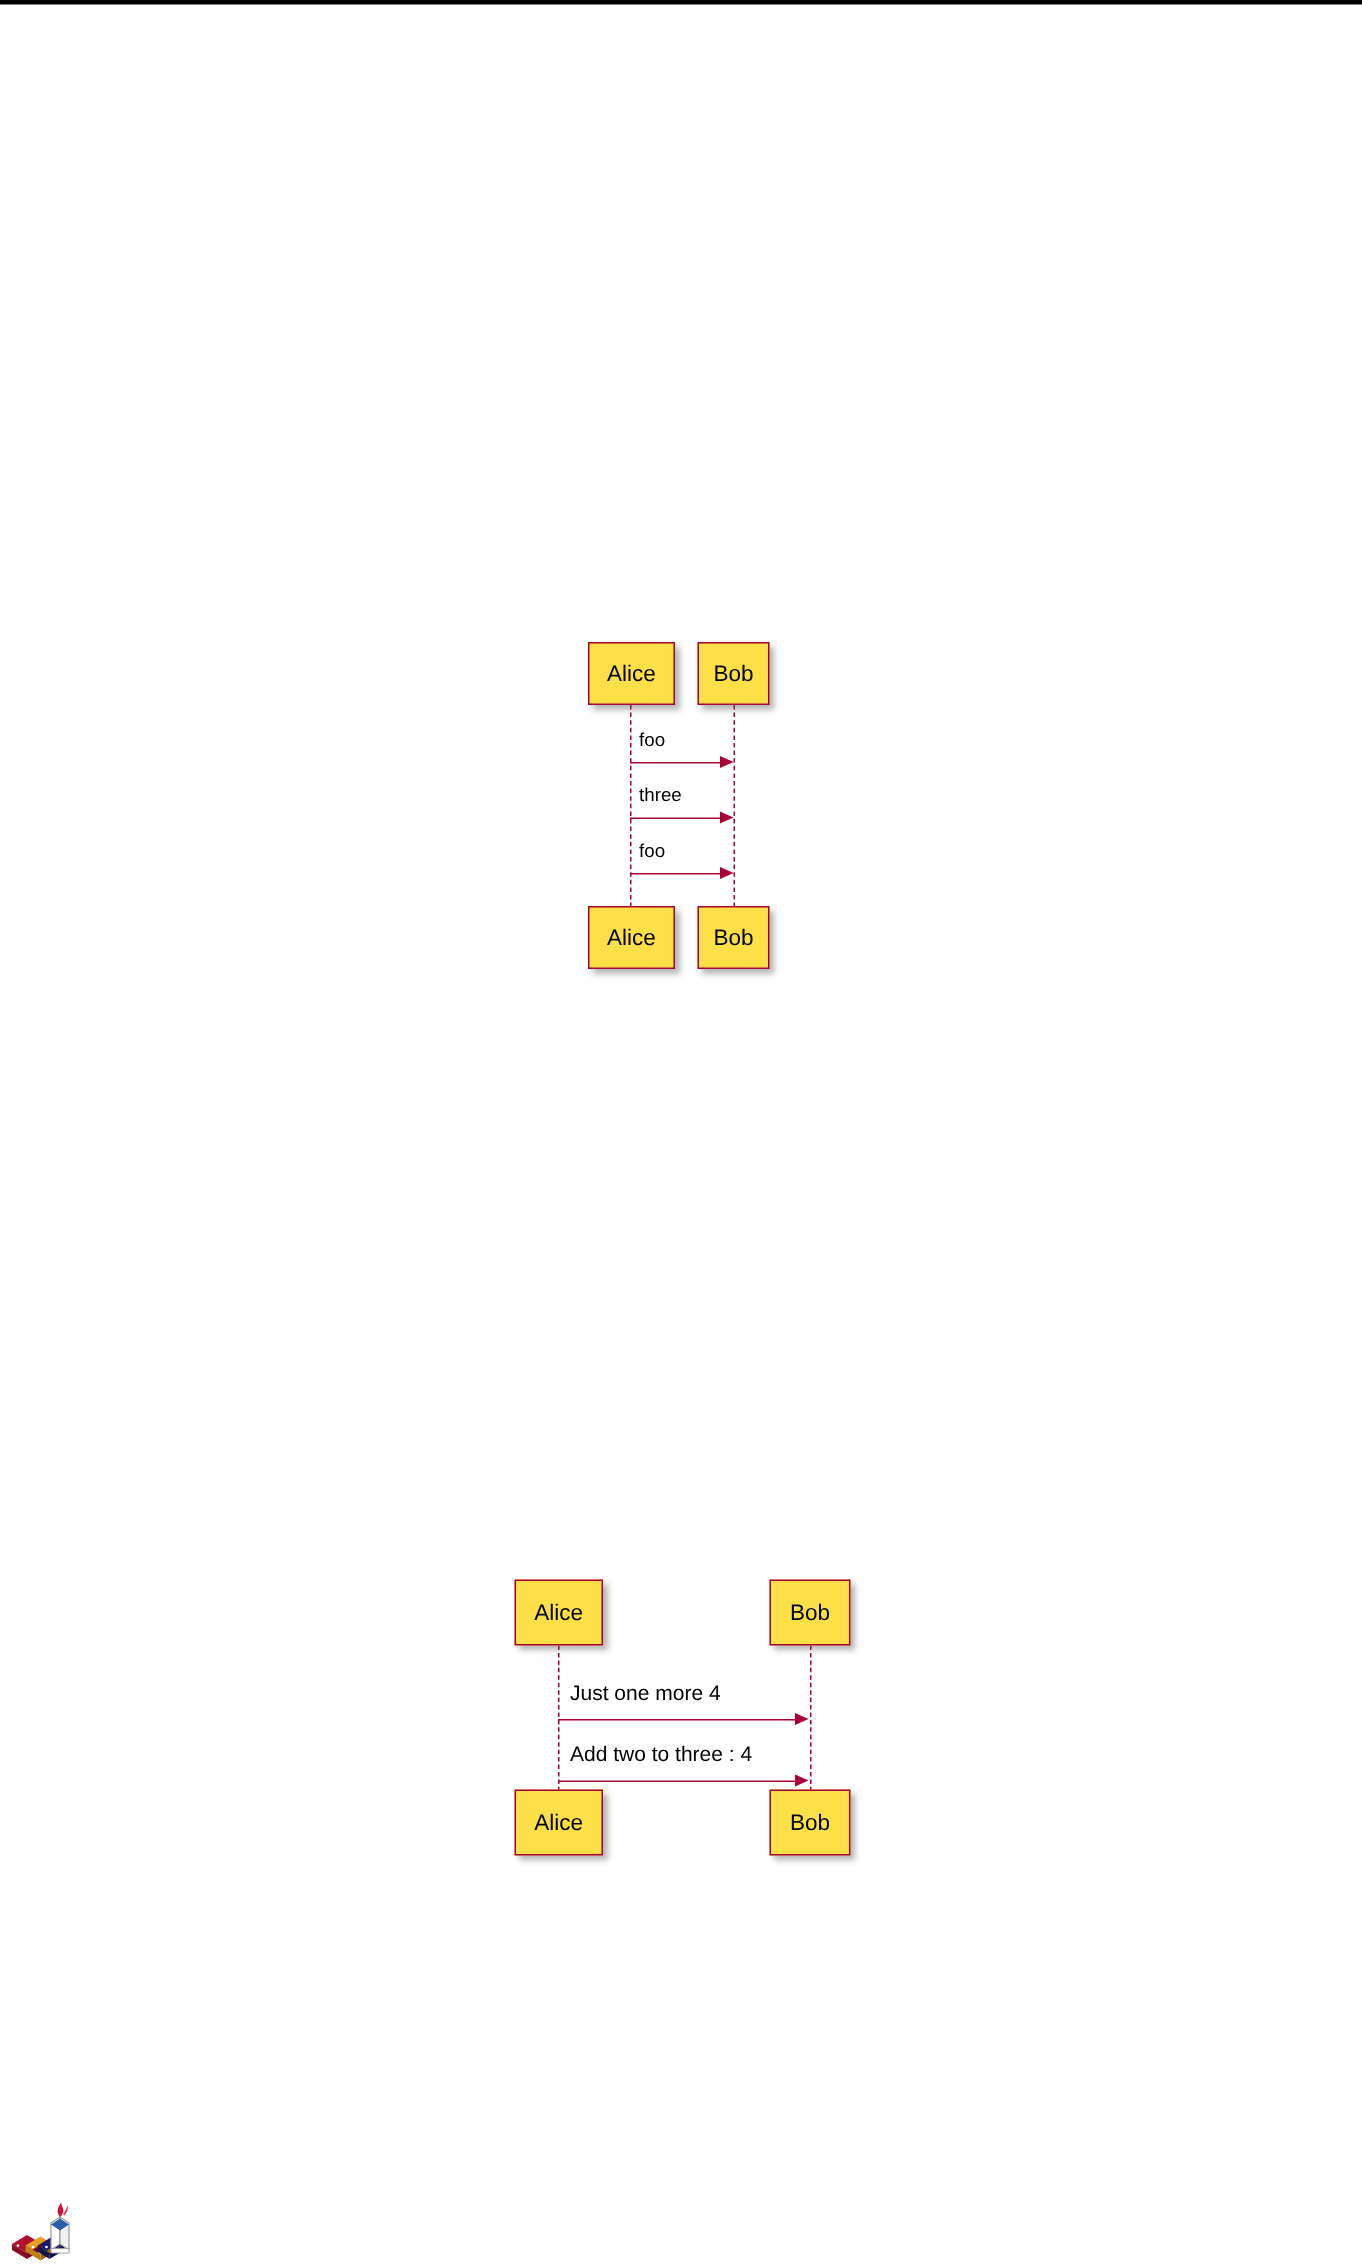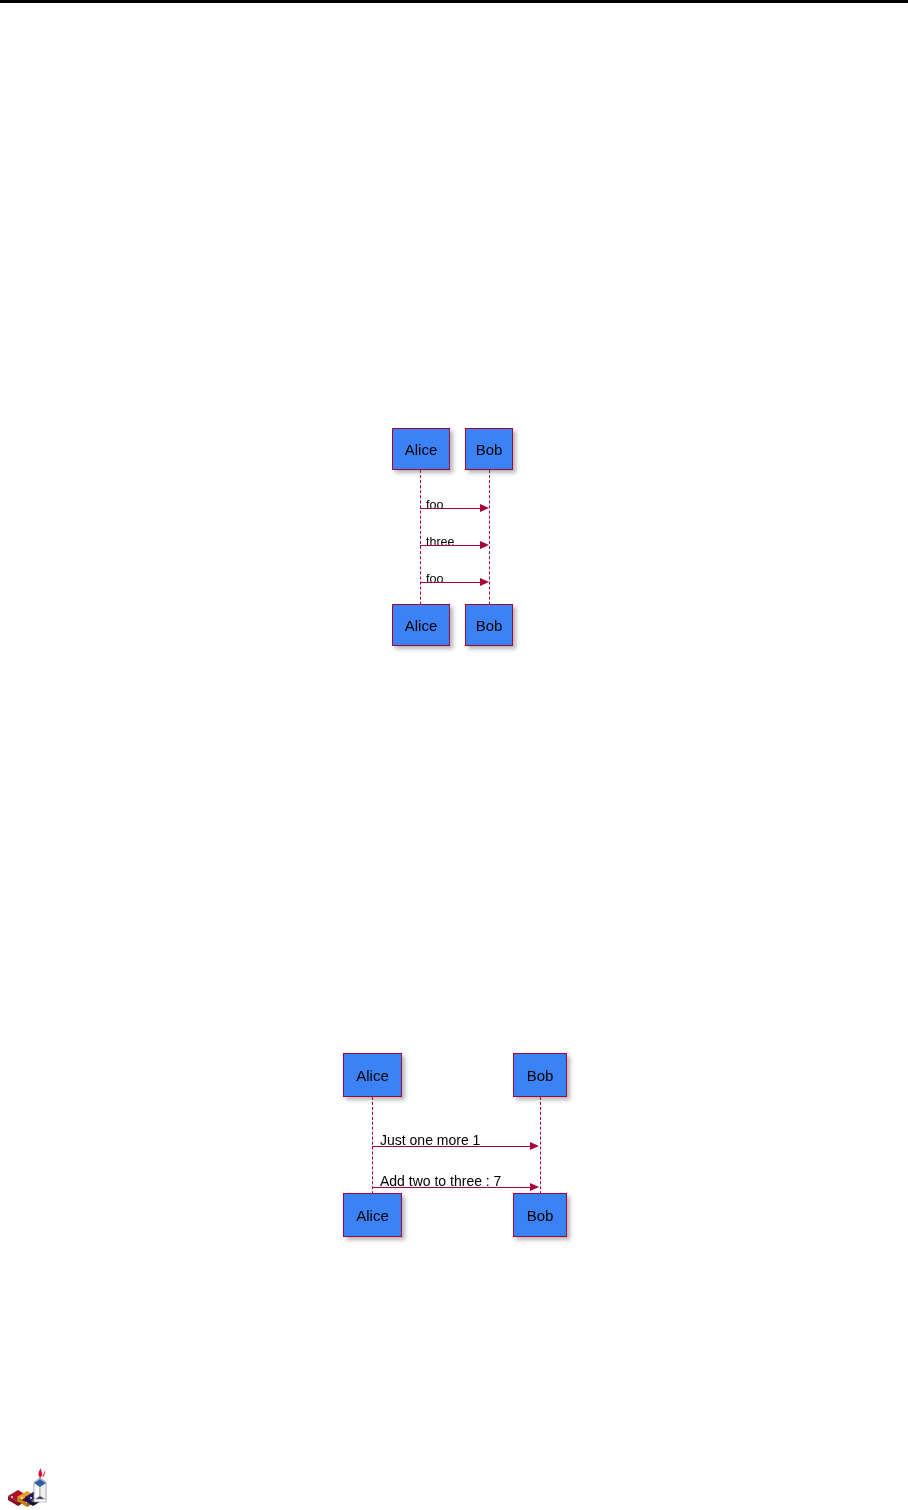--- a/index.html
+++ b/index.html
@@ -26,21 +26,21 @@
   }
 
   
   .seq-diagram {
     position: absolute;
   }
 
   .participant-box {
     position: absolute;
     box-sizing: border-box;
-    background: #3b82f6;
+    background: #fde047;
     border: 1.5px solid #A80036;
     box-shadow: 3px 3px 4px rgba(80,80,80,0.42);
     display: flex;
     align-items: center;
     justify-content: center;
     color: #000000;
     font-family: "Liberation Sans", sans-serif;
     line-height: 1;
     white-space: nowrap;
   }
@@ -65,21 +65,20 @@
     border-bottom: 4.5px solid transparent;
     border-left: 9px solid #A80036;
   }
 
   .msg-label {
     position: absolute;
     color: #000000;
     font-family: "Liberation Sans", sans-serif;
     white-space: nowrap;
     line-height: 1;
-    margin-top: 12px;
   }
 
   
   #diagram-one { left: 380px; top: 420px; width: 160px; height: 235px; }
   #diagram-one .participant-box { font-size: 15px; }
   #diagram-one .msg-label { font-size: 12.5px; }
 
   
   #diagram-two { left: 330px; top: 1045px; width: 250px; height: 200px; }
   #diagram-two .participant-box { font-size: 15px; }
@@ -136,25 +135,25 @@
   <div class="lifeline" style="left:42px; top:52px; height:122px;"></div>
   <div class="lifeline" style="left:210px; top:52px; height:122px;"></div>
 
   <div class="participant-box" style="left:13px; top:8px; width:59px; height:44px;">
     <span>Alice</span>
   </div>
   <div class="participant-box" style="left:183px; top:8px; width:54px; height:44px;">
     <span>Bob</span>
   </div>
 
-  <div class="msg-label" style="left:50px; top:76px;">Just one more 1</div>
+  <div class="msg-label" style="left:50px; top:76px;">Just one more 4</div>
   <div class="msg-line" style="left:42px; top:101px; width:160px;"></div>
   <div class="msg-head" style="left:200px; top:96.5px;"></div>
 
-  <div class="msg-label" style="left:50px; top:117px;">Add two to three : 7</div>
+  <div class="msg-label" style="left:50px; top:117px;">Add two to three : 4</div>
   <div class="msg-line" style="left:42px; top:142px; width:160px;"></div>
   <div class="msg-head" style="left:200px; top:137.5px;"></div>
 
   <div class="participant-box" style="left:13px; top:148px; width:59px; height:44px;">
     <span>Alice</span>
   </div>
   <div class="participant-box" style="left:183px; top:148px; width:54px; height:44px;">
     <span>Bob</span>
   </div>
 </div>

